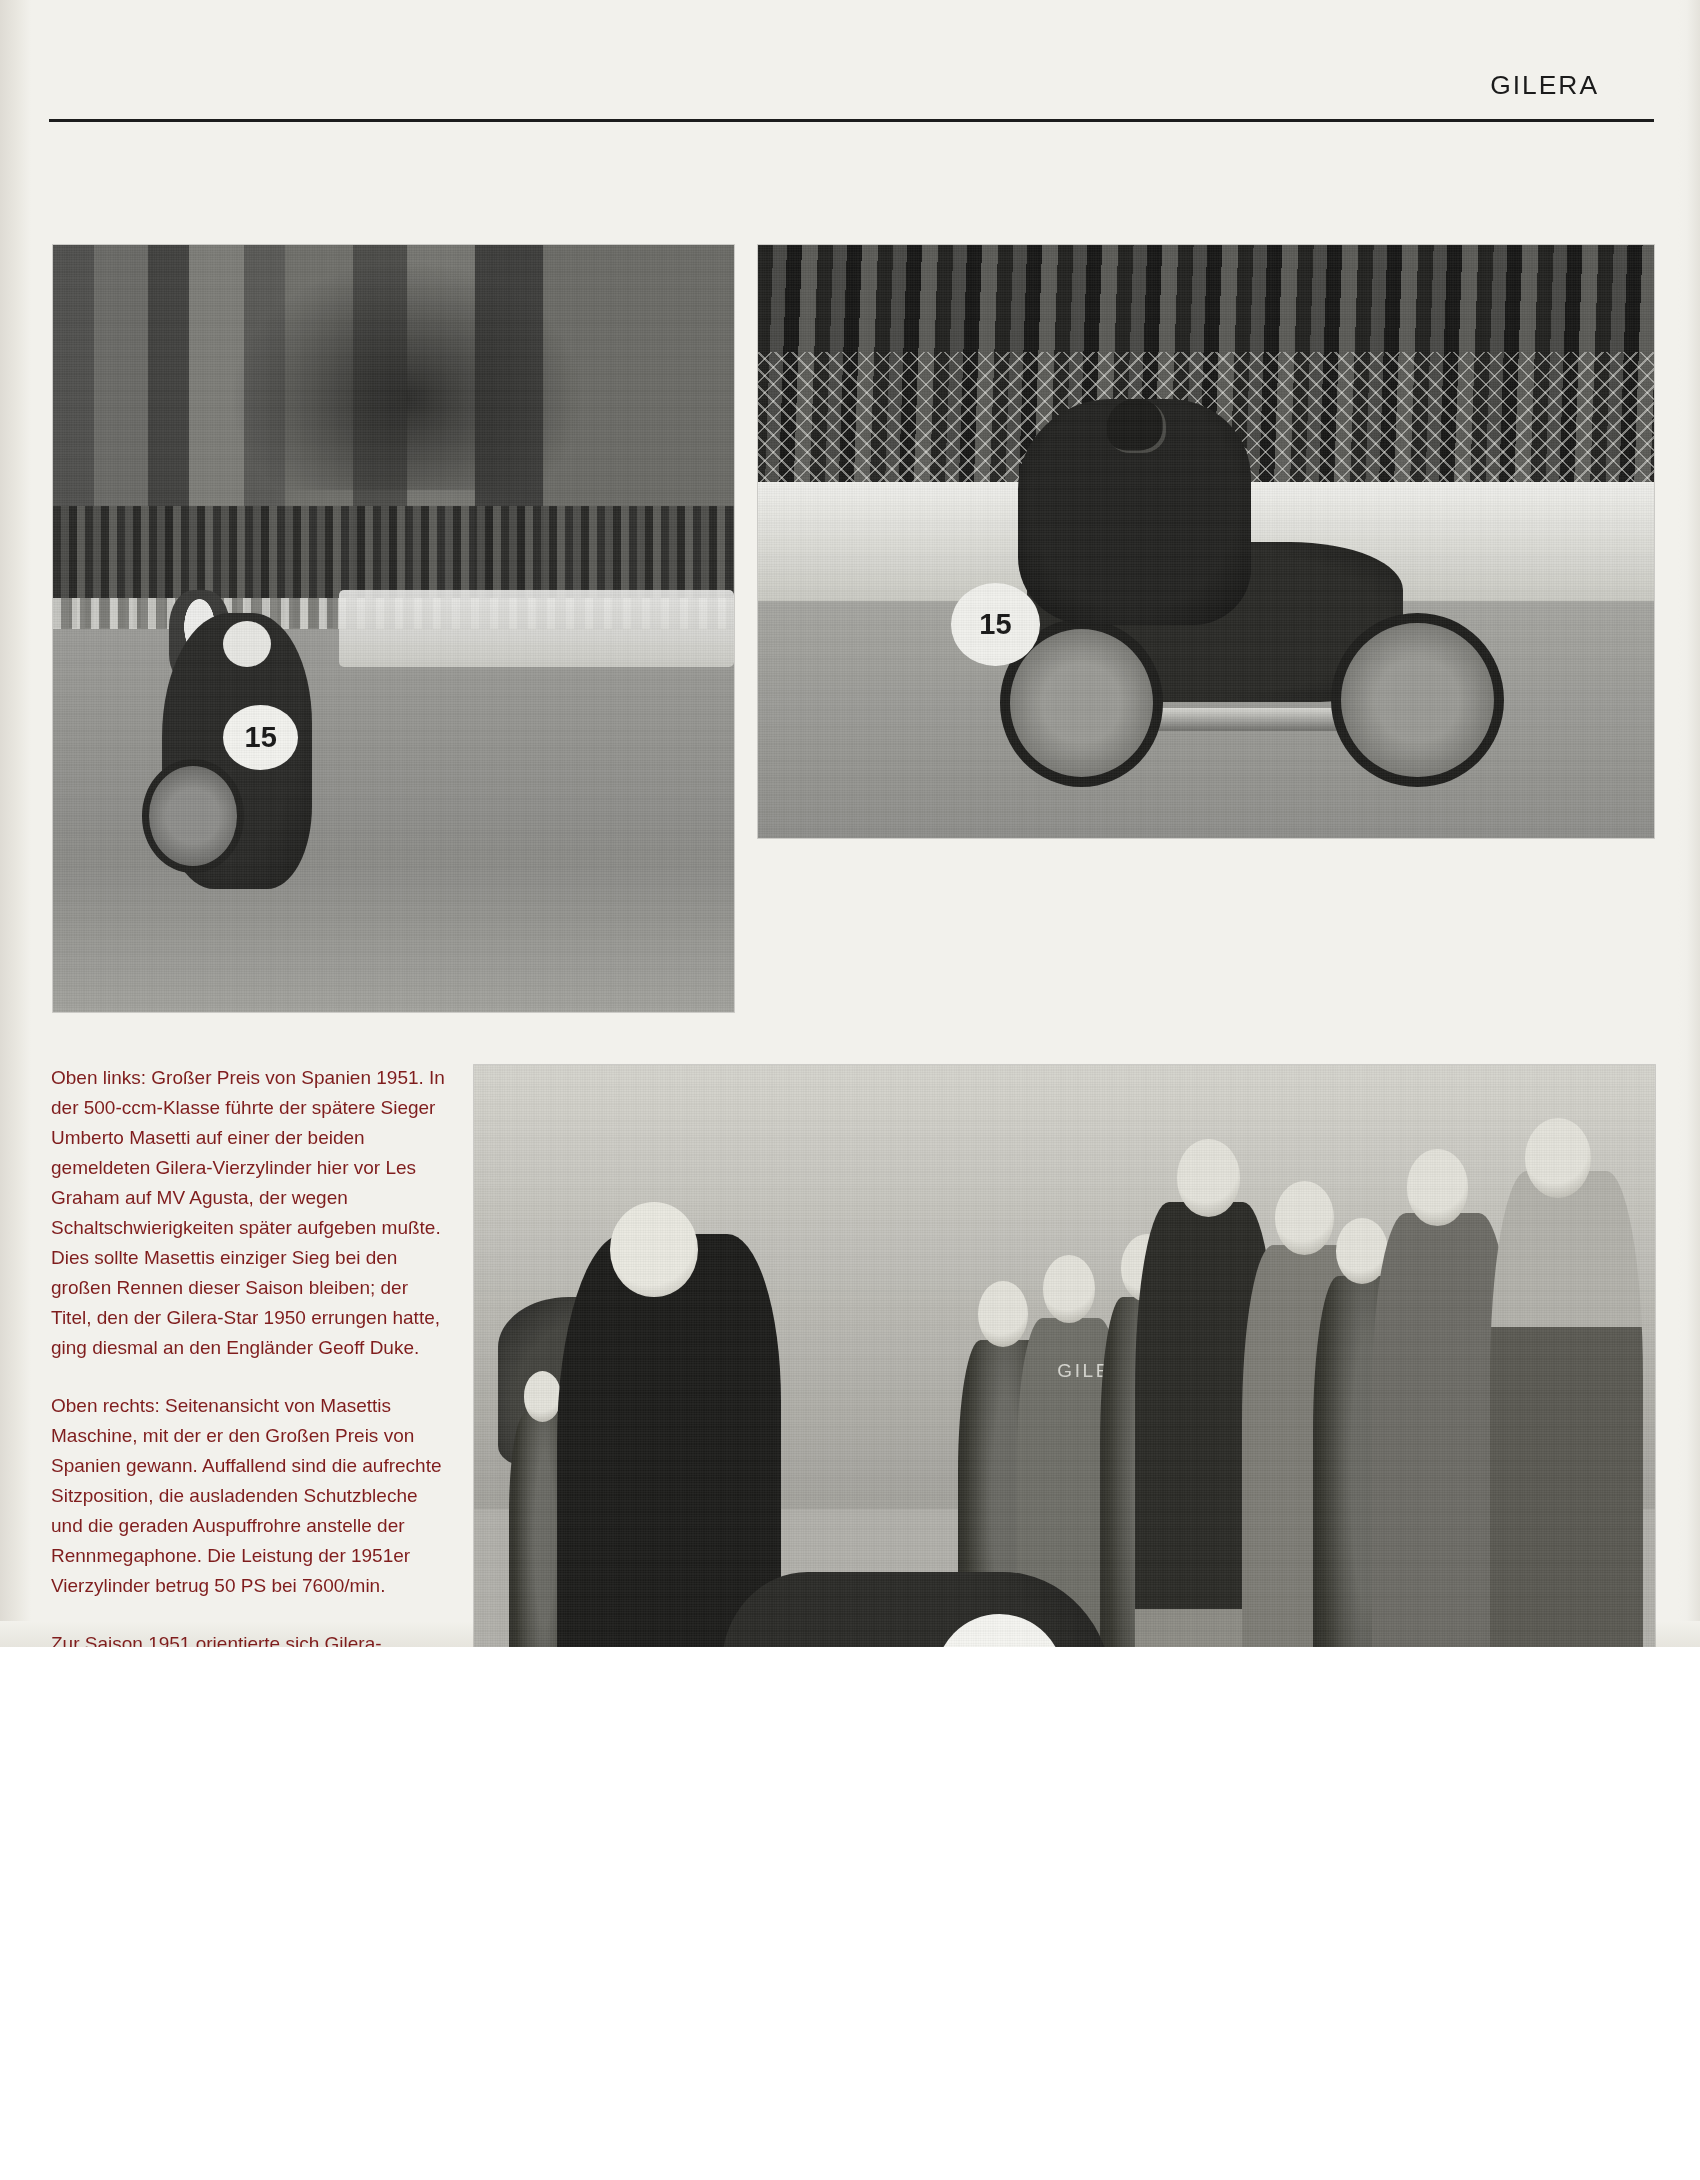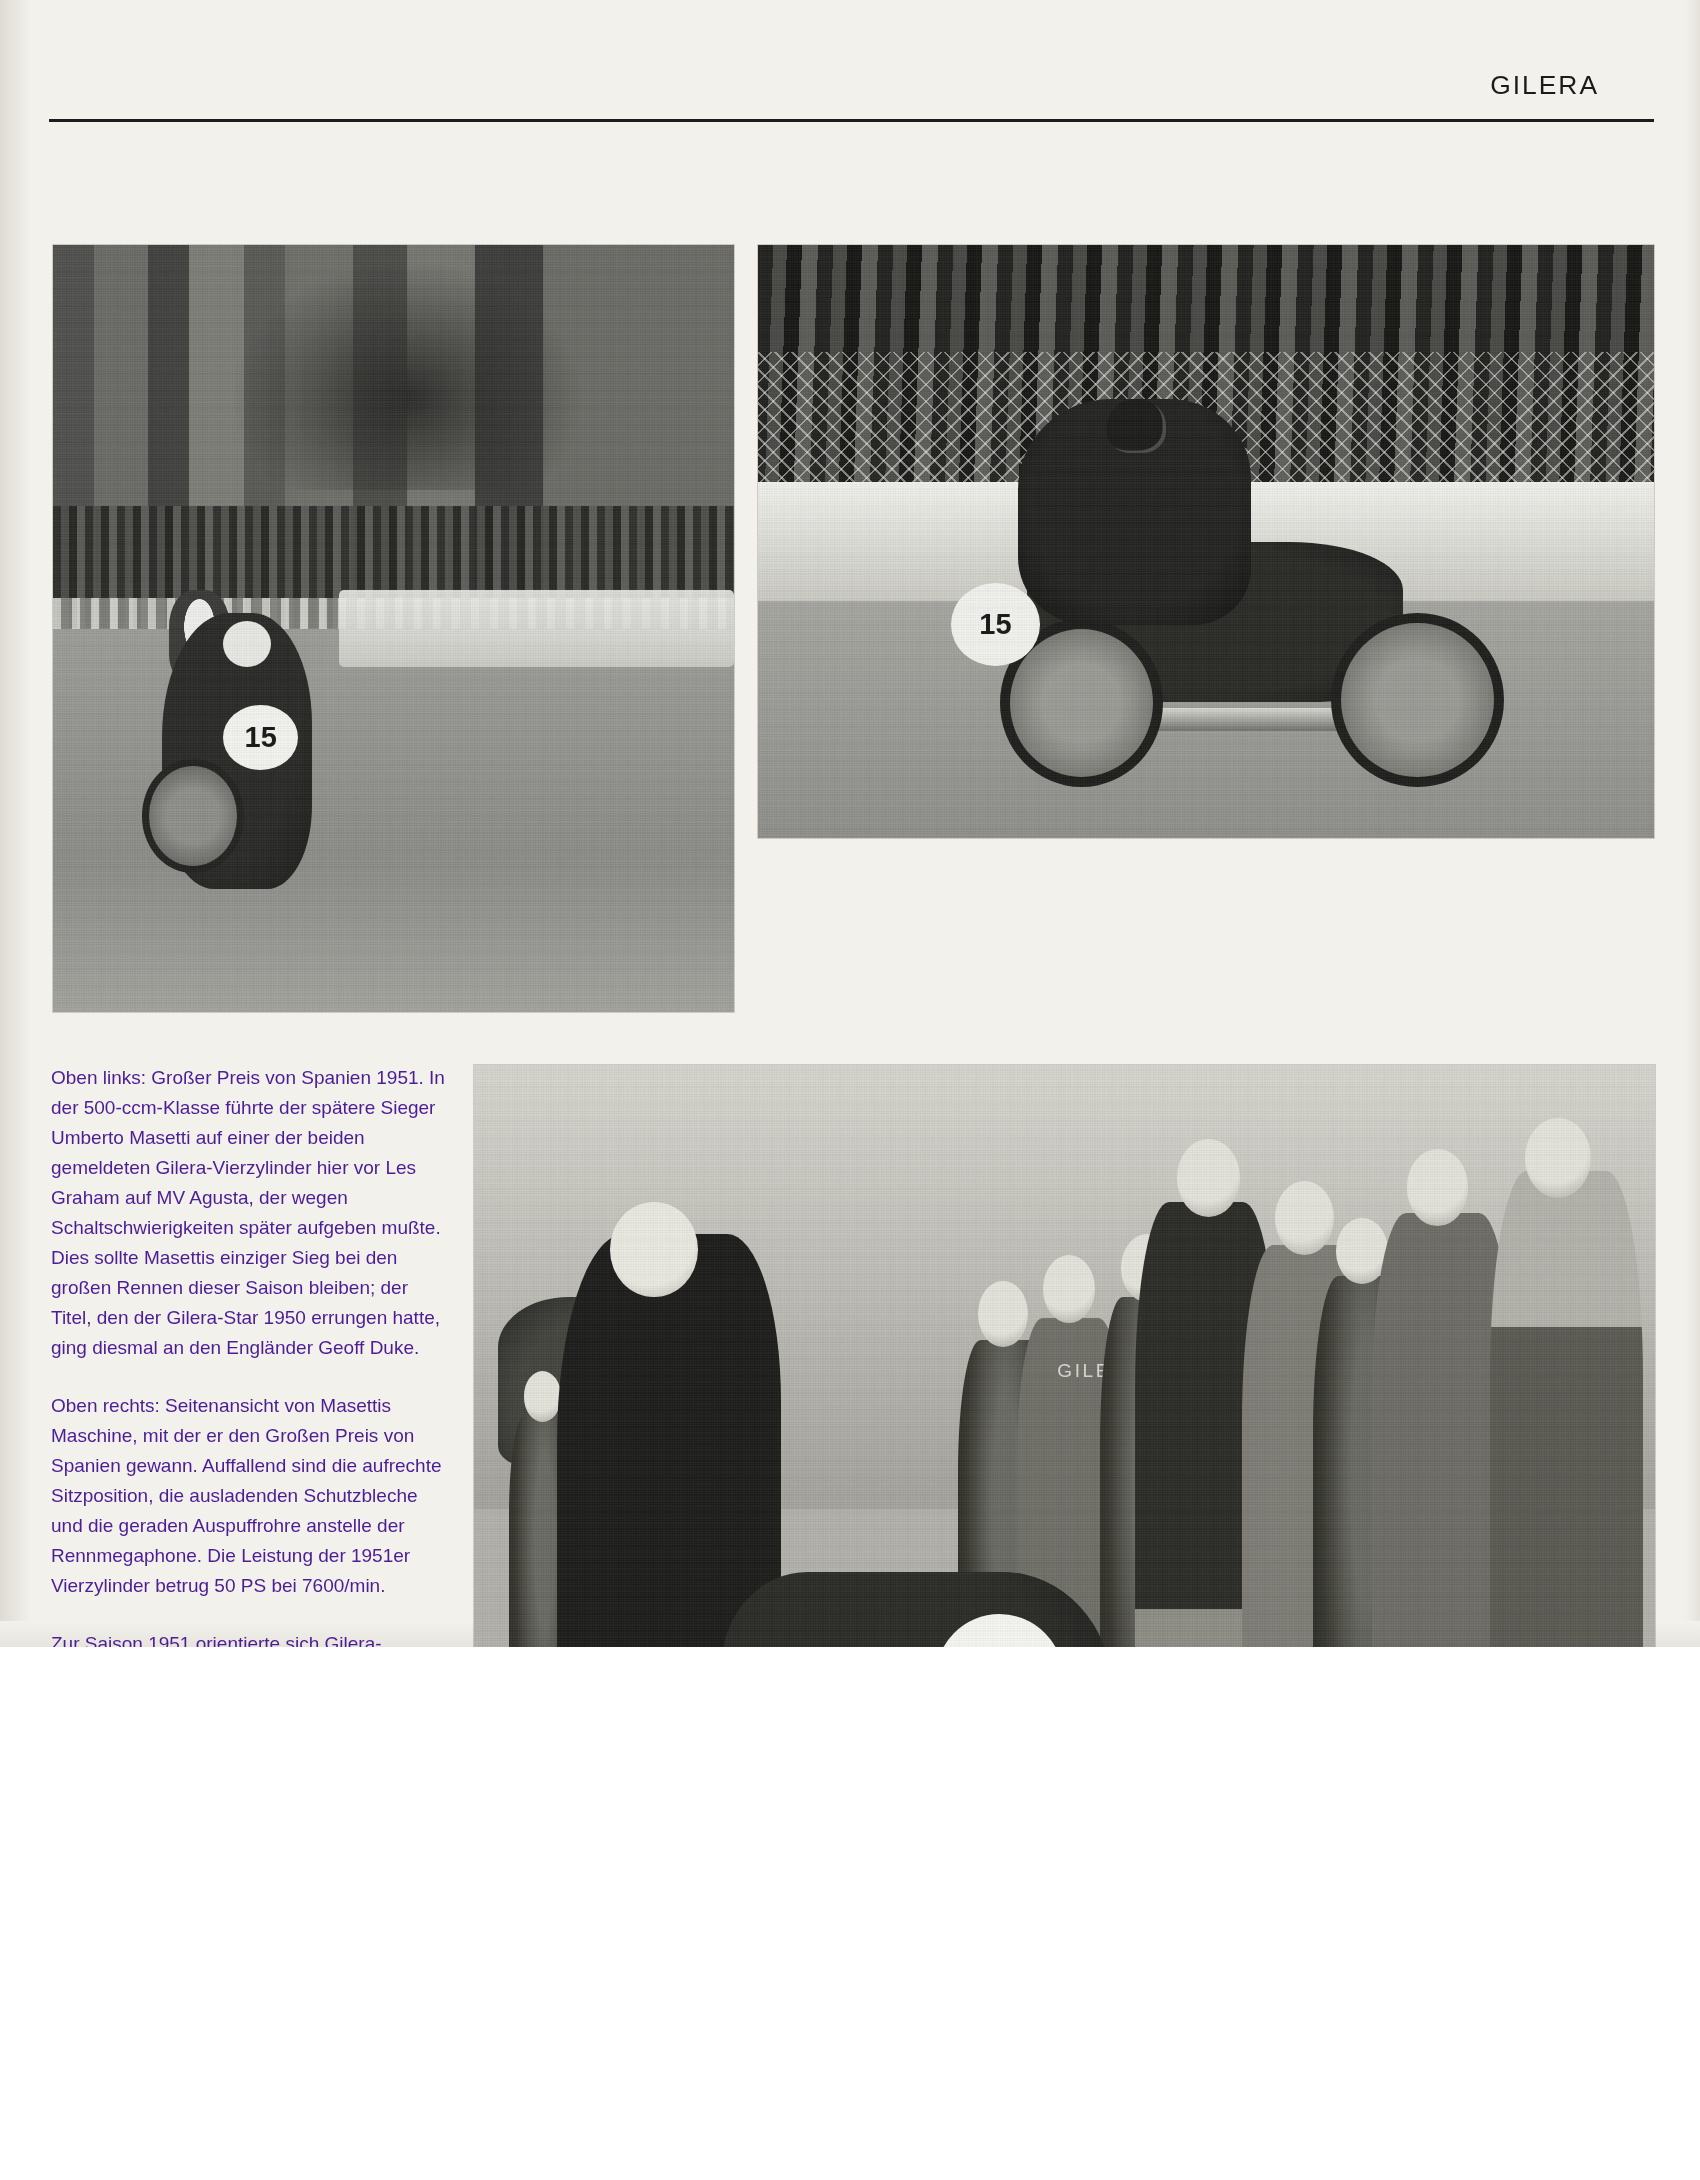--- a/index.html
+++ b/index.html
@@ -278,21 +278,21 @@
     display: flex; align-items: center; justify-content: center;
     opacity: 0.85;
   }
 
   
   .captions {
     position: absolute;
     left: 51px;
     top: 1063px;
     width: 400px;
-    color: #4c1d95;
+    color: #7f1d1d;
     font-size: 19px;
     line-height: 30px;
   }
   .captions p { margin: 0 0 28px 0; }
   .captions p:last-child { margin-bottom: 8px; }
 </style>
 </head>
 <body>
 
 <div class="page">

